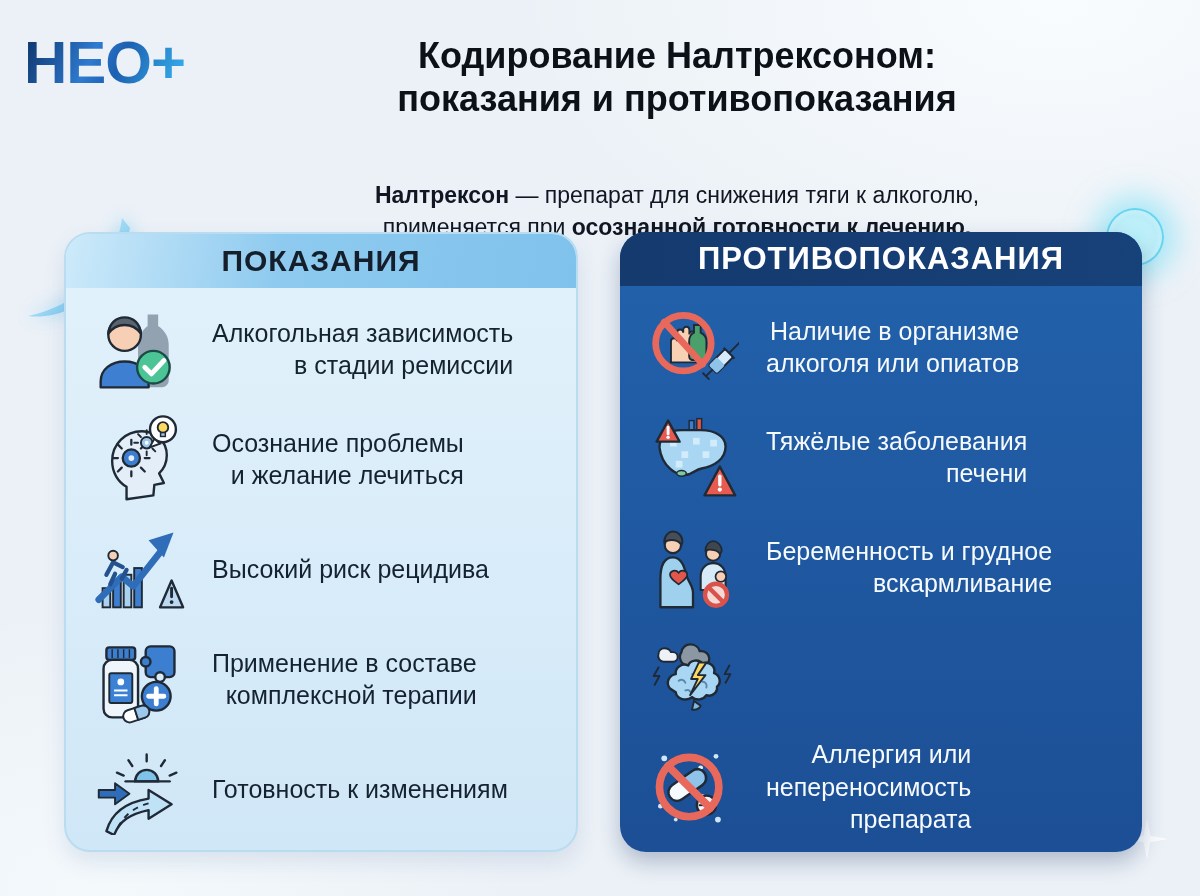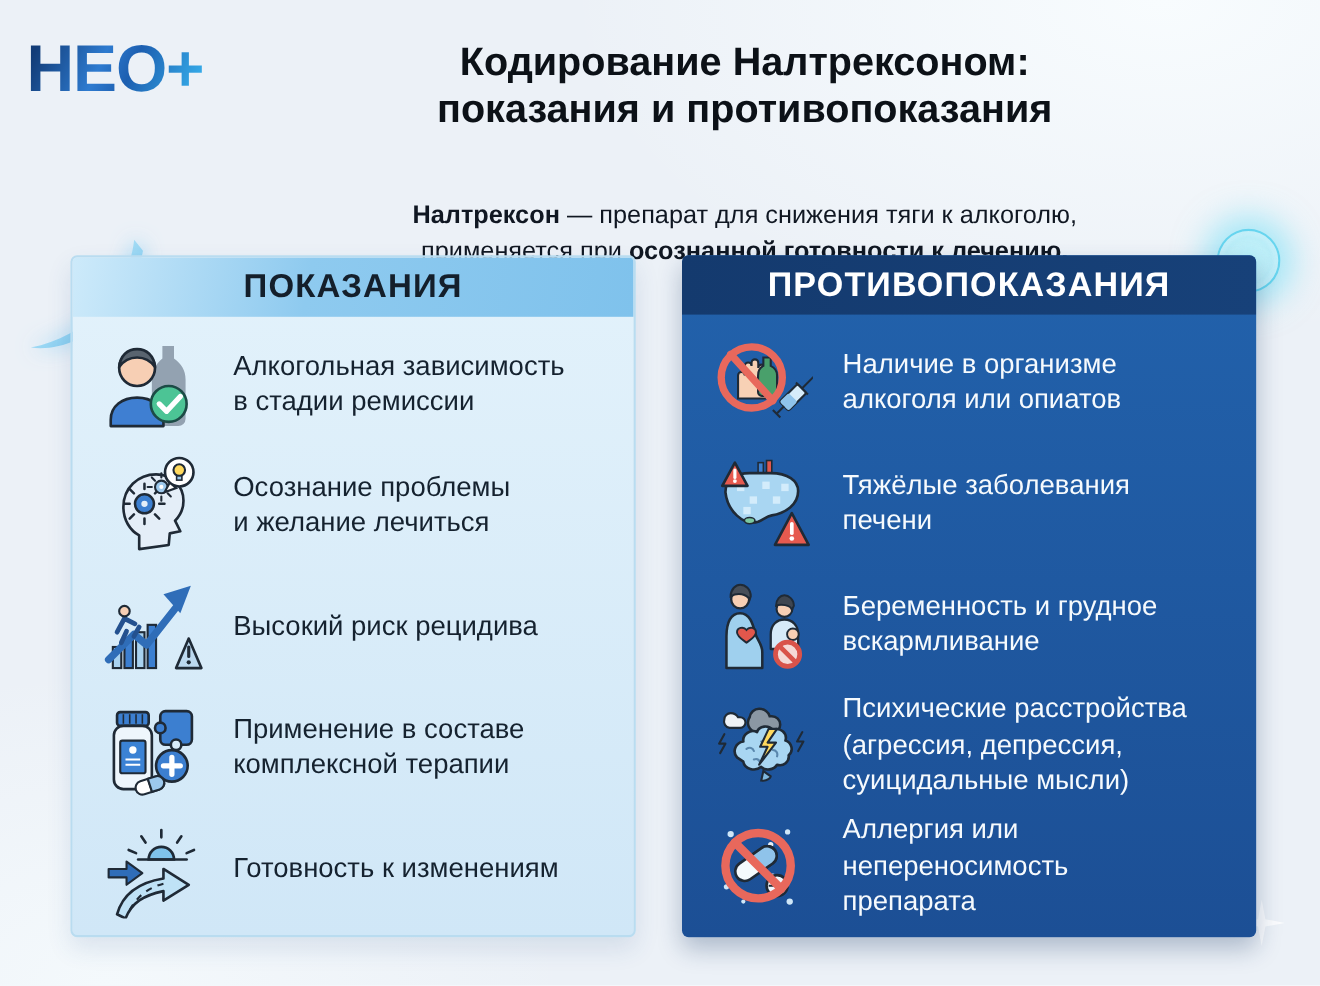--- a/index.html
+++ b/index.html
@@ -24,21 +24,21 @@
     text-align:center; font-size:36px; line-height:1.2; font-weight:bold;
     color:#0c1117; white-space:pre-line;
   }
   .subtitle {
     position:absolute; left:170px; right:16px; top:147px;
     text-align:center; font-size:23px; line-height:1.4;
     color:#101722; white-space:pre-line;margin-top:32px;
   }
   .subtitle b { font-weight:bold; }
   
-  .card { position:absolute; top:232px; height:620px; border-radius:6px; overflow:hidden; }
+  .card { position:absolute; top:232px; height:620px; border-radius:26px; overflow:hidden;text-align:right; }
   .card.ind {
     left:64px; width:514px;
     background:linear-gradient(180deg,#e3f2fb,#d0e7f7);
     border:2px solid #b9dcf0;
     box-shadow:0 10px 22px rgba(40,80,140,.12);
   }
   .card.contra {
     left:620px; width:522px;
     background:linear-gradient(180deg,#2262ac,#1c4f95);
     box-shadow:0 10px 22px rgba(15,45,95,.28);
@@ -286,23 +286,20 @@
                 <path d="M86 36l-5 9h6l-5 9"></path>
             </g>
             <path d="M24 60c-5-6-1-14 6-15-1-7 7-12 13-9 2-6 11-7 15-2 7-3 14 3 12 10 6 2 8 10 3 14 1 6-5 11-11 9-3 5-11 6-15 2-6 5-16 2-17-5z" fill="#a9d6f2" stroke="#1f2a36" stroke-width="2.5" stroke-linejoin="round"></path>
             <g stroke="#5a87ad" stroke-width="2" fill="none" stroke-linecap="round">
               <path d="M33 52c3-2 6-1 7 2M47 45c4-1 6 2 5 5M58 53c3 0 5 3 4 6M40 62c3-1 5 0 6 3"></path>
             </g>
             <path d="M49 73l-2 9c6 1 9-3 9-4z" fill="#7fb7dd" stroke="#1f2a36" stroke-width="2"></path>
             <polygon points="54,33 46,50 53,50 45,67 61,46 53,46 62,33" fill="#ffd95e" stroke="#1f2a36" stroke-width="2" stroke-linejoin="round"></polygon>
           </svg>
         </div>
-        <div class="row-text">Психические расстройства
-(агрессия, депрессия,
-суицидальные мысли)</div>
       </div>
 
       <div class="row">
         <div class="icon-box">
           <svg width="92" height="92" viewBox="0 0 96 96">
             <g fill="#cfe7f8">
               <circle cx="18" cy="18" r="3"></circle>
                 <circle cx="72" cy="16" r="2.5"></circle>
                 <circle cx="14" cy="68" r="2.5"></circle>
               <circle cx="74" cy="82" r="3"></circle>

